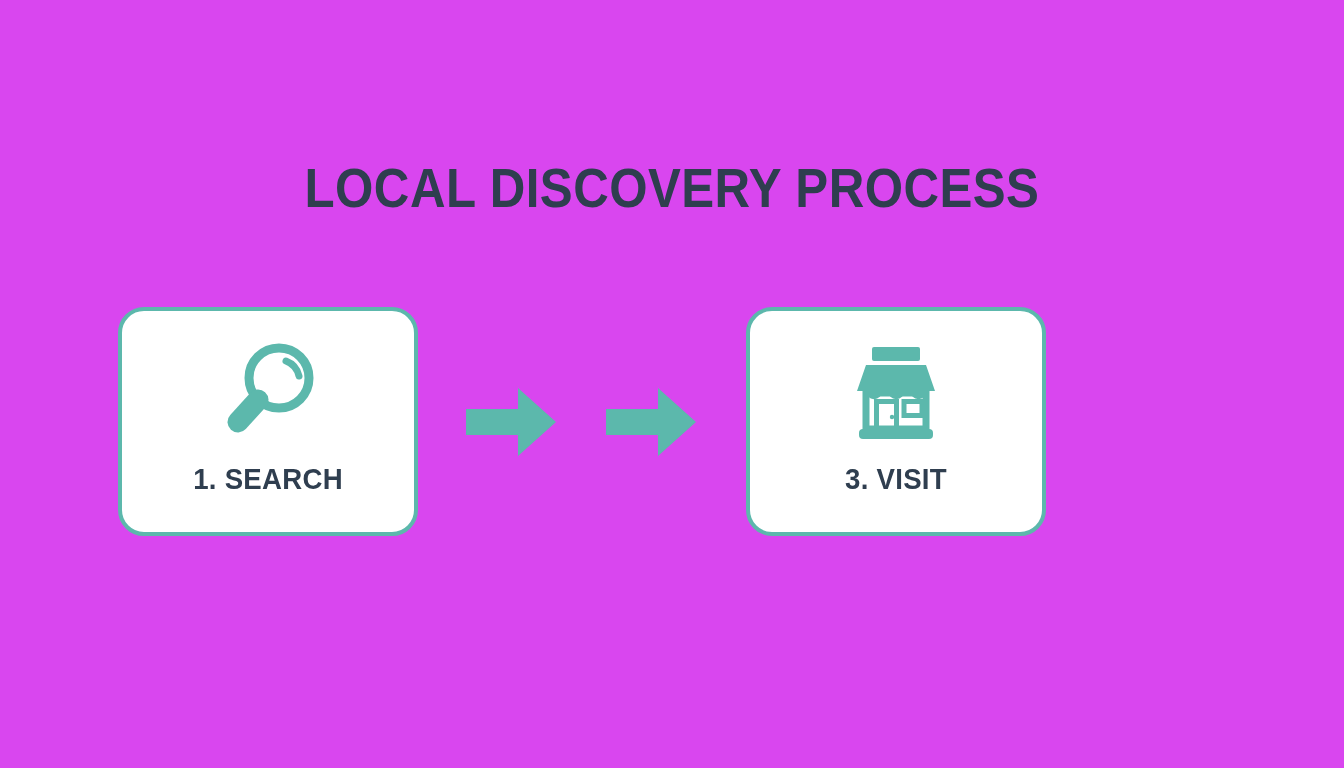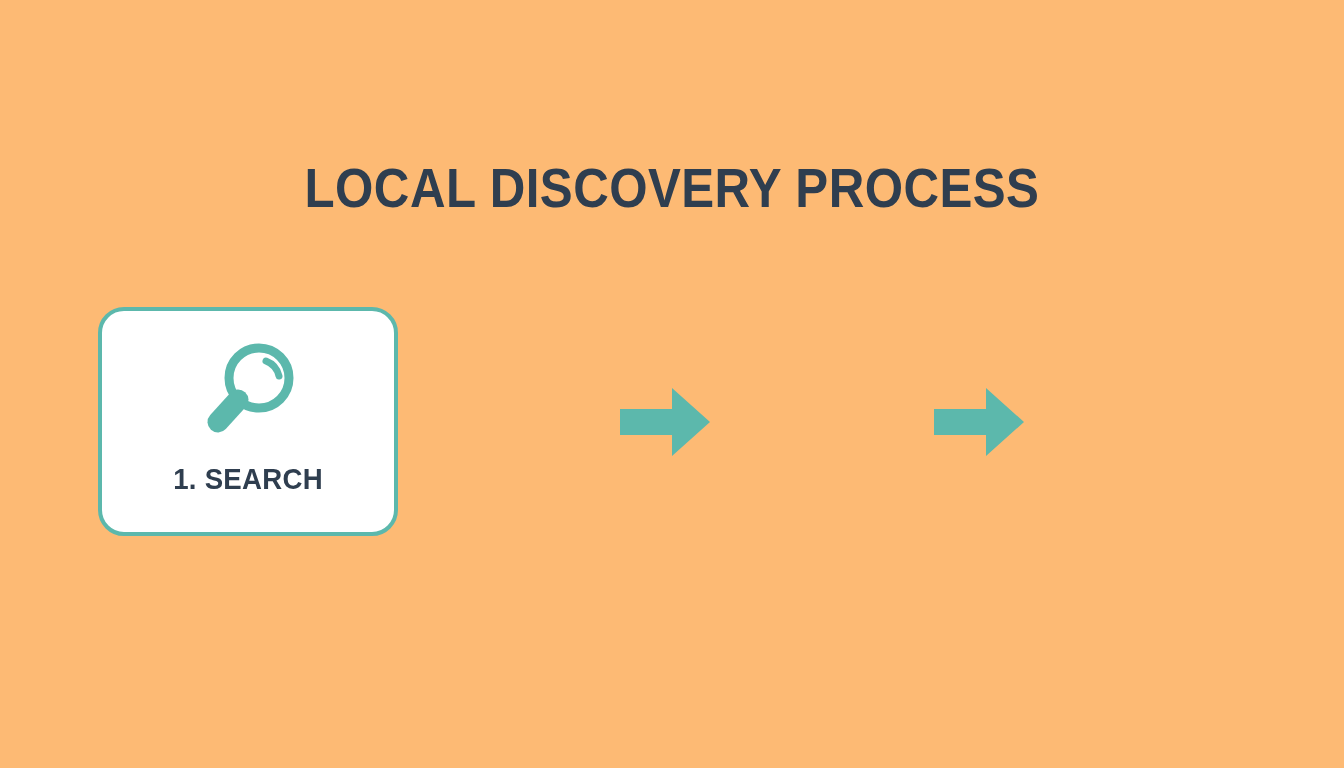--- a/index.html
+++ b/index.html
@@ -11,21 +11,21 @@
     height: 768px;
     background: #fcfcfc;
     font-family: "Liberation Sans", sans-serif;
     overflow: hidden;
   }
 
   #canvas {
     position: relative;
     width: 1344px;
     height: 768px;
-    background: #fdba74;
+    background: #d946ef;
   }
 
   
   .title {
     position: absolute;
     left: 0;
     top: 160px;
     width: 1344px;
     text-align: center;
     font-family: "Liberation Sans Narrow", "Liberation Sans", sans-serif;
@@ -35,21 +35,21 @@
     color: #2f3e4f;
     transform: scaleX(0.88);
     transform-origin: center center;
     white-space: nowrap;
     line-height: 1;
   }
 
   
   .flow {
     position: absolute;
-    left: 98px;
+    left: 118px;
     top: 307px;
     width: 928px;
     height: 229px;
     display: flex;
     flex-direction: row;
     align-items: center;
     justify-content: space-between;
     text-decoration: underline;
   }
 
@@ -126,15 +126,39 @@
       </svg>
     </div>
 
 
     <div class="arrow">
       <svg width="92" height="74" viewBox="0 0 92 74" aria-hidden="true">
         <path d="M0 24 L52 24 L52 3 L90 37 L52 71 L52 50 L0 50 Z" fill="#5cb8ac"></path>
       </svg>
     </div>
 
+    <div class="card">
+      <div class="card-icon">
+        <svg width="108" height="108" viewBox="0 0 108 108" aria-hidden="true">
+
+          <rect x="30" y="8" width="48" height="14" rx="2" fill="#5cb8ac"></rect>
+
+          <path d="M24 26 L84 26 L93 52
+                   L84.75 52 A8.25 8.25 0 0 1 68.25 52
+                   L62.5 52 A8.25 8.25 0 0 1 46 52
+                   L40.25 52 A8.25 8.25 0 0 1 23.75 52
+                   L15 52 Z" fill="#5cb8ac"></path>
+
+          <rect x="24" y="54" width="60" height="36" fill="none" stroke="#5cb8ac" stroke-width="7"></rect>
+
+          <rect x="34.5" y="62.5" width="20" height="31" fill="none" stroke="#5cb8ac" stroke-width="5"></rect>
+          <circle cx="50" cy="78" r="2.2" fill="#5cb8ac"></circle>
+
+          <rect x="62" y="62.5" width="18" height="14" fill="none" stroke="#5cb8ac" stroke-width="5"></rect>
+
+          <rect x="17" y="90" width="74" height="10" rx="4" fill="#5cb8ac"></rect>
+        </svg>
+      </div>
+      <div class="card-label">3. VISIT</div>
+    </div>
 
   </div>
 </div>
 
 </body></html>

